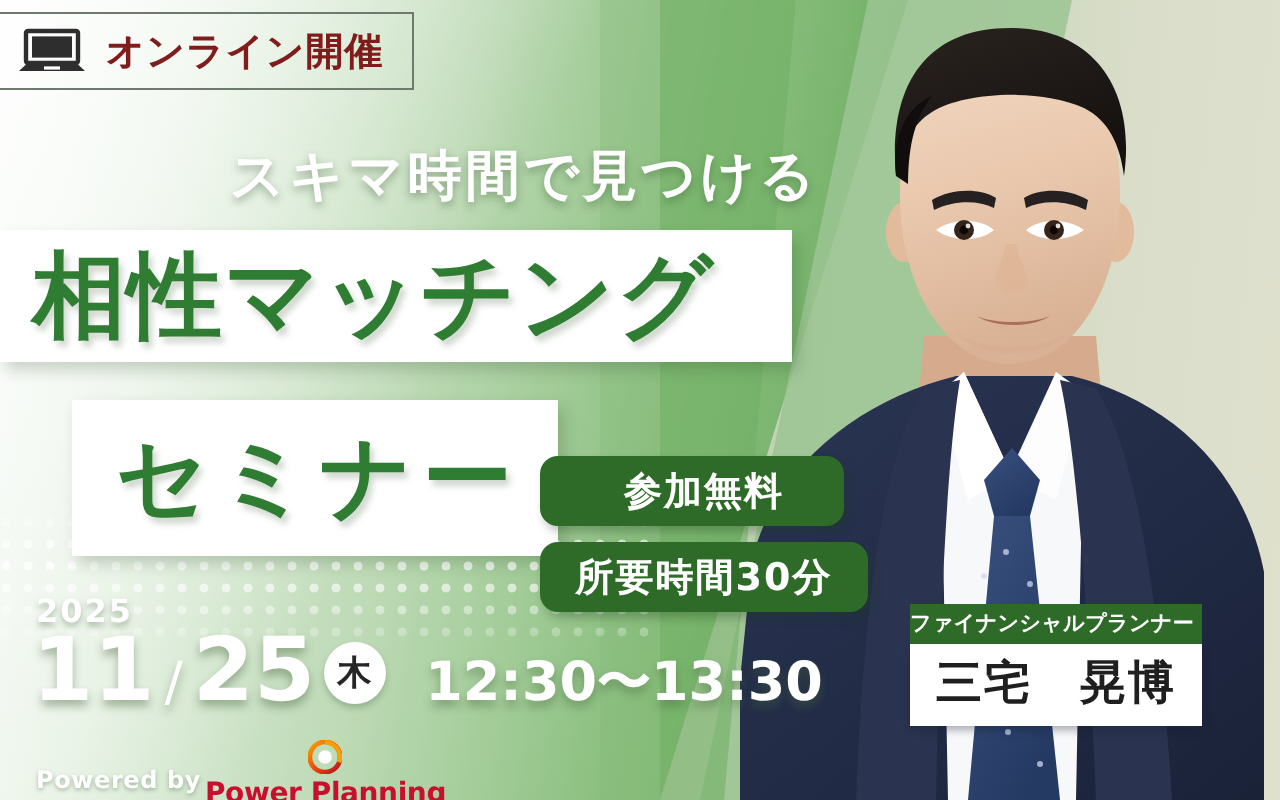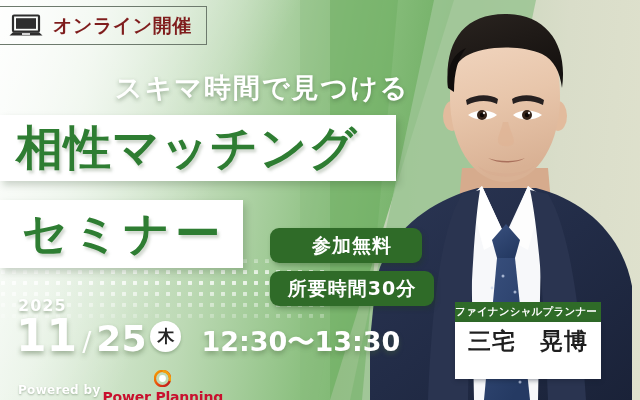--- a/index.html
+++ b/index.html
@@ -79,21 +79,21 @@
     text-shadow:0 2px 4px rgba(60,90,55,.45);
     font-family:"DejaVu Sans","Liberation Sans",sans-serif;
     white-space:nowrap;
   }
   .band{
     position:absolute;left:0;background:#ffffff;
     box-shadow:3px 4px 7px rgba(40,70,35,.22);
     display:flex;align-items:center;
   }
   .band-1{top:115px;width:396px;height:66px;}
-  .band-2{top:200px;width:243px;height:68px;}
+  .band-2{top:200px;width:243px;height:78px;margin-left:36px;}
   .band-title{
     color:#2e7d32;font-weight:bold;
     font-family:"DejaVu Sans","Liberation Sans",sans-serif;
     text-shadow:2px 3px 3px rgba(120,140,115,.35);
     white-space:nowrap;
   }
   .band-1 .band-title{font-size:47px;letter-spacing:1px;margin-left:16px;}
   .band-2 .band-title{font-size:45px;letter-spacing:5px;margin-left:22px;}
 
   
@@ -116,21 +116,21 @@
   }
   .dateline{
     position:absolute;left:16px;top:314px;
     display:flex;align-items:baseline;
     color:#ffffff;
     text-shadow:0 3px 5px rgba(70,100,60,.45);
     font-family:"DejaVu Sans","Liberation Sans",sans-serif;
   }
   .d-month{font-size:44px;font-weight:bold;line-height:1;}
   .d-slash{font-size:27px;font-weight:normal;margin:0 5px;line-height:1;}
-  .d-day{font-size:36px;font-weight:bold;line-height:1;}
+  .d-day{font-size:44px;font-weight:bold;line-height:1;}
   .d-dow{
     width:31px;height:31px;border-radius:50%;background:#ffffff;
     color:#262626;font-size:17px;font-weight:bold;
     display:inline-flex;align-items:center;justify-content:center;
     margin-left:4px;align-self:center;text-shadow:none;
     box-shadow:0 2px 3px rgba(60,90,55,.3);
   }
   .d-time{
     font-size:27px;font-weight:bold;margin-left:20px;line-height:1;
     letter-spacing:0px;
@@ -164,21 +164,21 @@
   
   .nameplate{position:absolute;left:455px;top:302px;width:146px;}
   .np-role{
     background:#2f6b28;color:#ffffff;font-size:10.5px;font-weight:bold;
     padding:3px 0 3px;letter-spacing:.2px;
     font-family:"DejaVu Sans","Liberation Sans",sans-serif;
     white-space:nowrap;
   }
   .np-name{
     background:#ffffff;color:#1f1f1f;font-size:23px;font-weight:bold;
-    text-align:center;padding:4px 0 22px;letter-spacing:1px;
+    text-align:center;padding:4px 0 6px;letter-spacing:1px;
     font-family:"DejaVu Sans","Liberation Sans",sans-serif;
     box-shadow:0 2px 4px rgba(20,30,45,.35);
   }
 </style>
 </head>
 <body>
 
 <div class="banner">
 
   <div class="bg-base"></div>

